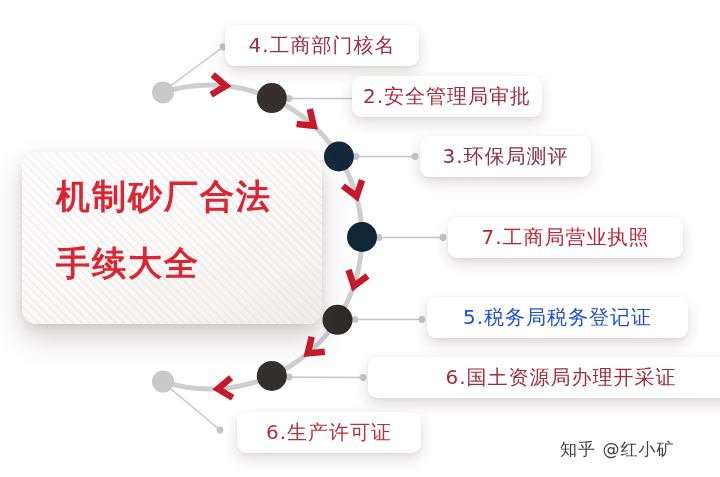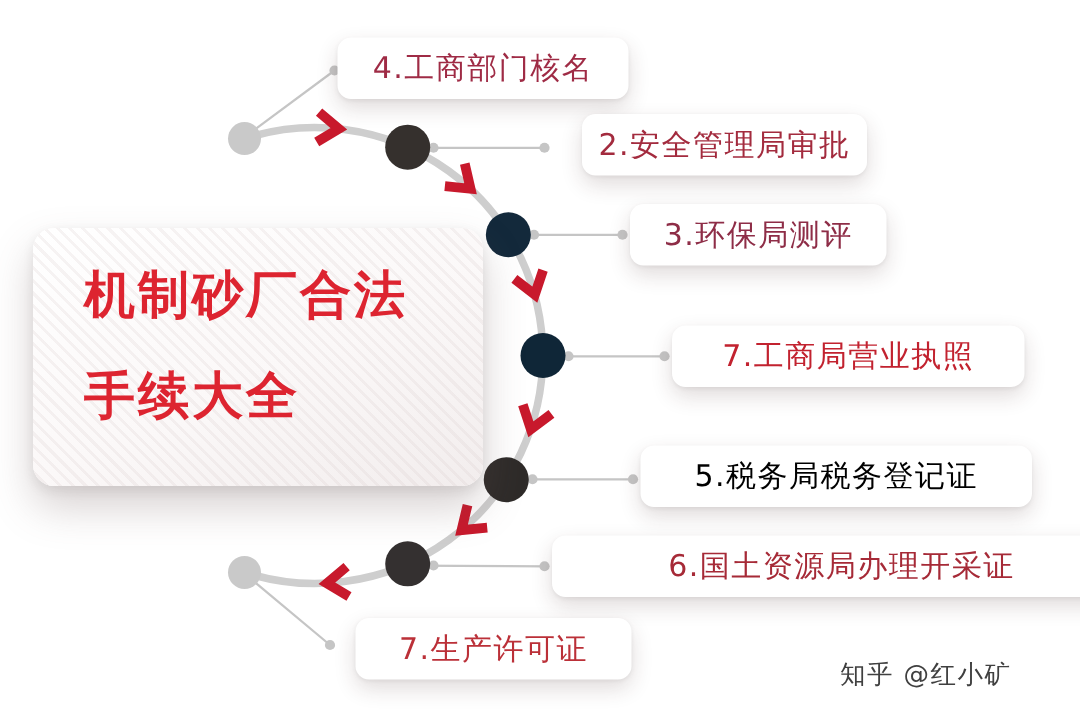--- a/index.html
+++ b/index.html
@@ -46,21 +46,21 @@
     align-items: center;
     justify-content: center;
   }
   .step-text {
     font-size: 20px;
     font-weight: 500;
     white-space: nowrap;
     letter-spacing: 1px;
   }
   .sl1 { left: 225px; top: 25px;  width: 194px; }
-  .sl2 { left: 388px; top: 76px;  width: 190px; }
+  .sl2 { left: 352px; top: 76px;  width: 190px; }
   .sl3 { left: 420px; top: 136px; width: 171px; justify-content: center; }
   .sl4 { left: 448px; top: 217px; width: 235px; }
   .sl5 { left: 427px; top: 297px; width: 261px; }
   .sl6 { left: 368px; top: 357px; width: 386px; }
   .sl7 { left: 237px; top: 412px; width: 184px; }
 
   .watermark {
     position: absolute;
     left: 560px; top: 438px;
     font-size: 17px;
@@ -125,23 +125,23 @@
   <div class="step-label sl2">
     <span class="step-text" style="color: rgb(163, 43, 62);">2.安全管理局审批</span>
   </div>
   <div class="step-label sl3">
     <span class="step-text" style="color: rgb(142, 45, 71);">3.环保局测评</span>
   </div>
   <div class="step-label sl4">
     <span class="step-text" style="color: rgb(194, 34, 47);">7.工商局营业执照</span>
   </div>
   <div class="step-label sl5">
-    <span class="step-text" style="color: #000000;">5.税务局税务登记证</span>
+    <span class="step-text" style="color: #1d4ed8;">5.税务局税务登记证</span>
   </div>
   <div class="step-label sl6">
     <span class="step-text" style="color: rgb(166, 42, 55);">6.国土资源局办理开采证</span>
   </div>
   <div class="step-label sl7">
-    <span class="step-text" style="color: rgb(187, 48, 56);">7.生产许可证</span>
+    <span class="step-text" style="color: rgb(187, 48, 56);">6.生产许可证</span>
   </div>
 
   <div class="watermark" style="color: #404040;">知乎 @红小矿</div>
 </div>
 
 </body></html>

